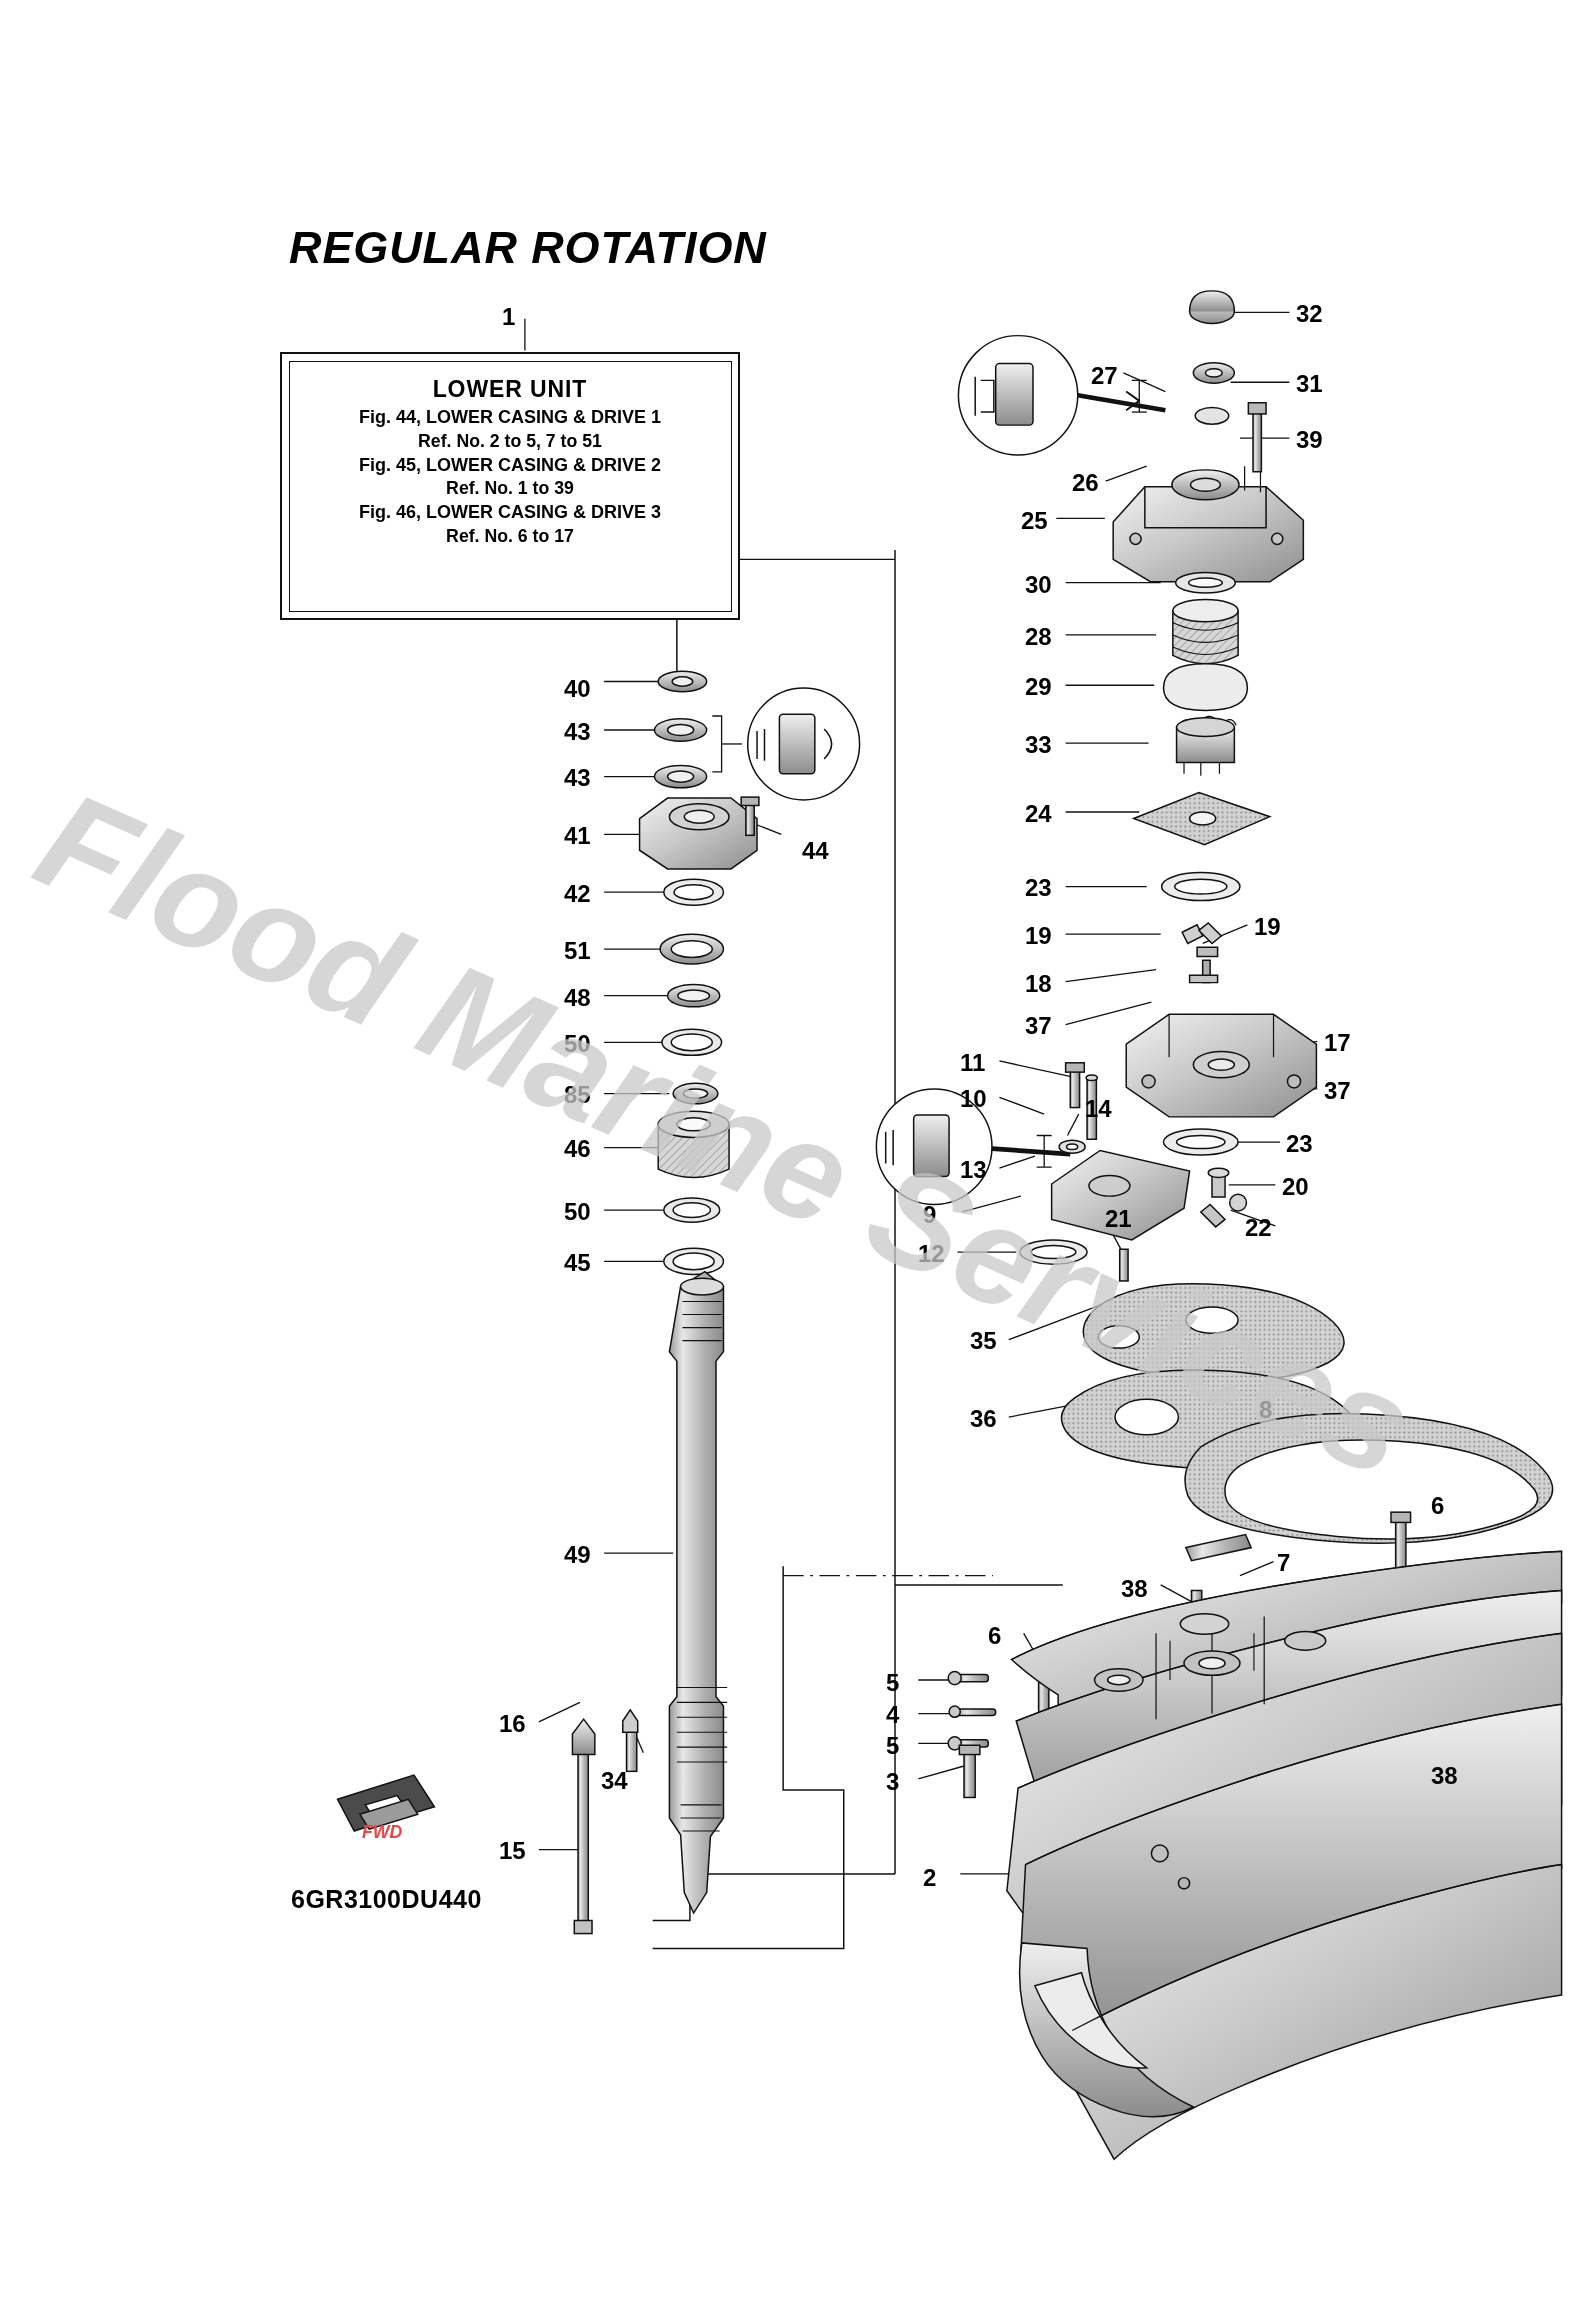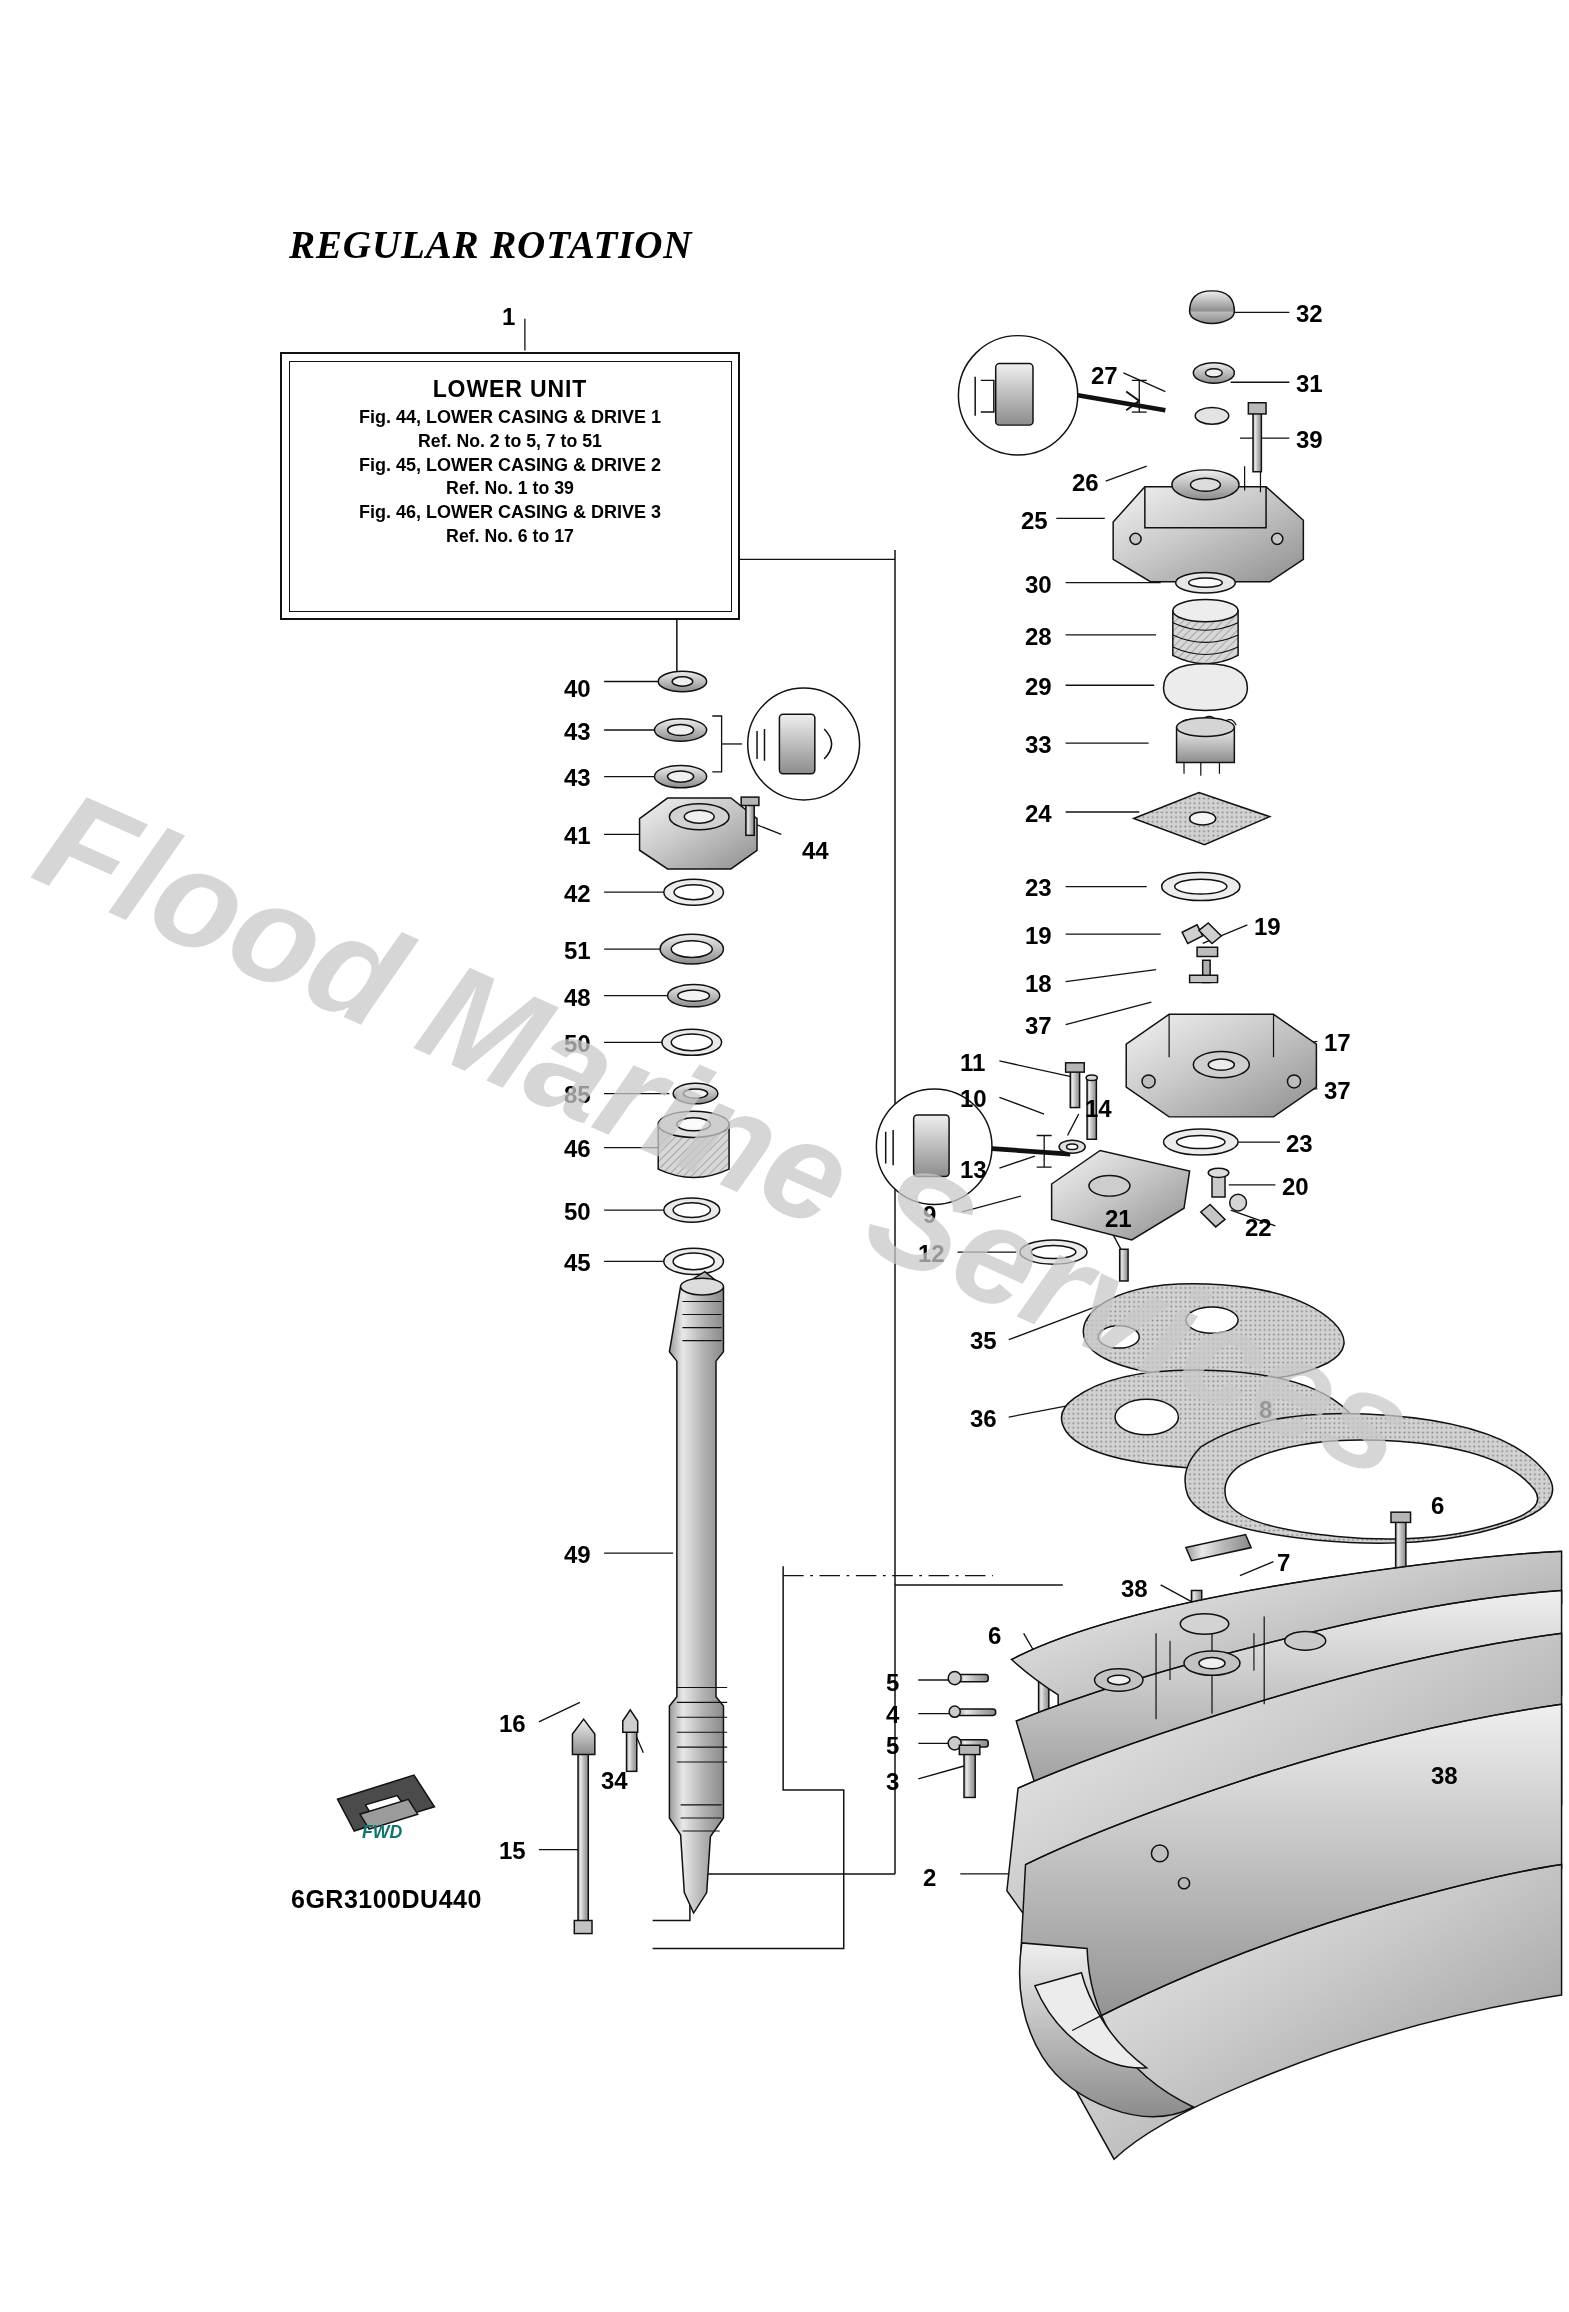--- a/index.html
+++ b/index.html
@@ -19,26 +19,25 @@
     position: absolute;
     left: 0; top: 0;
     width: 1570px;
     height: 2313px;
   }
   
   #title {
     position: absolute;
     left: 289px;
     top: 222px;
-    font-size: 39px;
+    font-size: 45px;
     font-weight: bold;
     font-style: italic;
     letter-spacing: 0.9px;
     white-space: nowrap;
-    font-family: Liberation Serif, serif;
   }
   
   #watermark {
     position: absolute;
     left: 0;
     top: 485px;
     width: 1570px;
     height: 1398px;
     pointer-events: none;
     z-index: 40;
@@ -106,21 +105,21 @@
     z-index: 35;
   }
   
   #fwd-label {
     position: absolute;
     left: 362px;
     top: 1822px;
     font-size: 17.7px;
     font-weight: bold;
     font-style: italic;
-    color: #0f766e;
+    color: #ef4444;
     z-index: 36;
   }
   
   #art {
     position: absolute;
     left: 0; top: 0;
     width: 1570px;
     height: 2313px;
     z-index: 20;
   }

